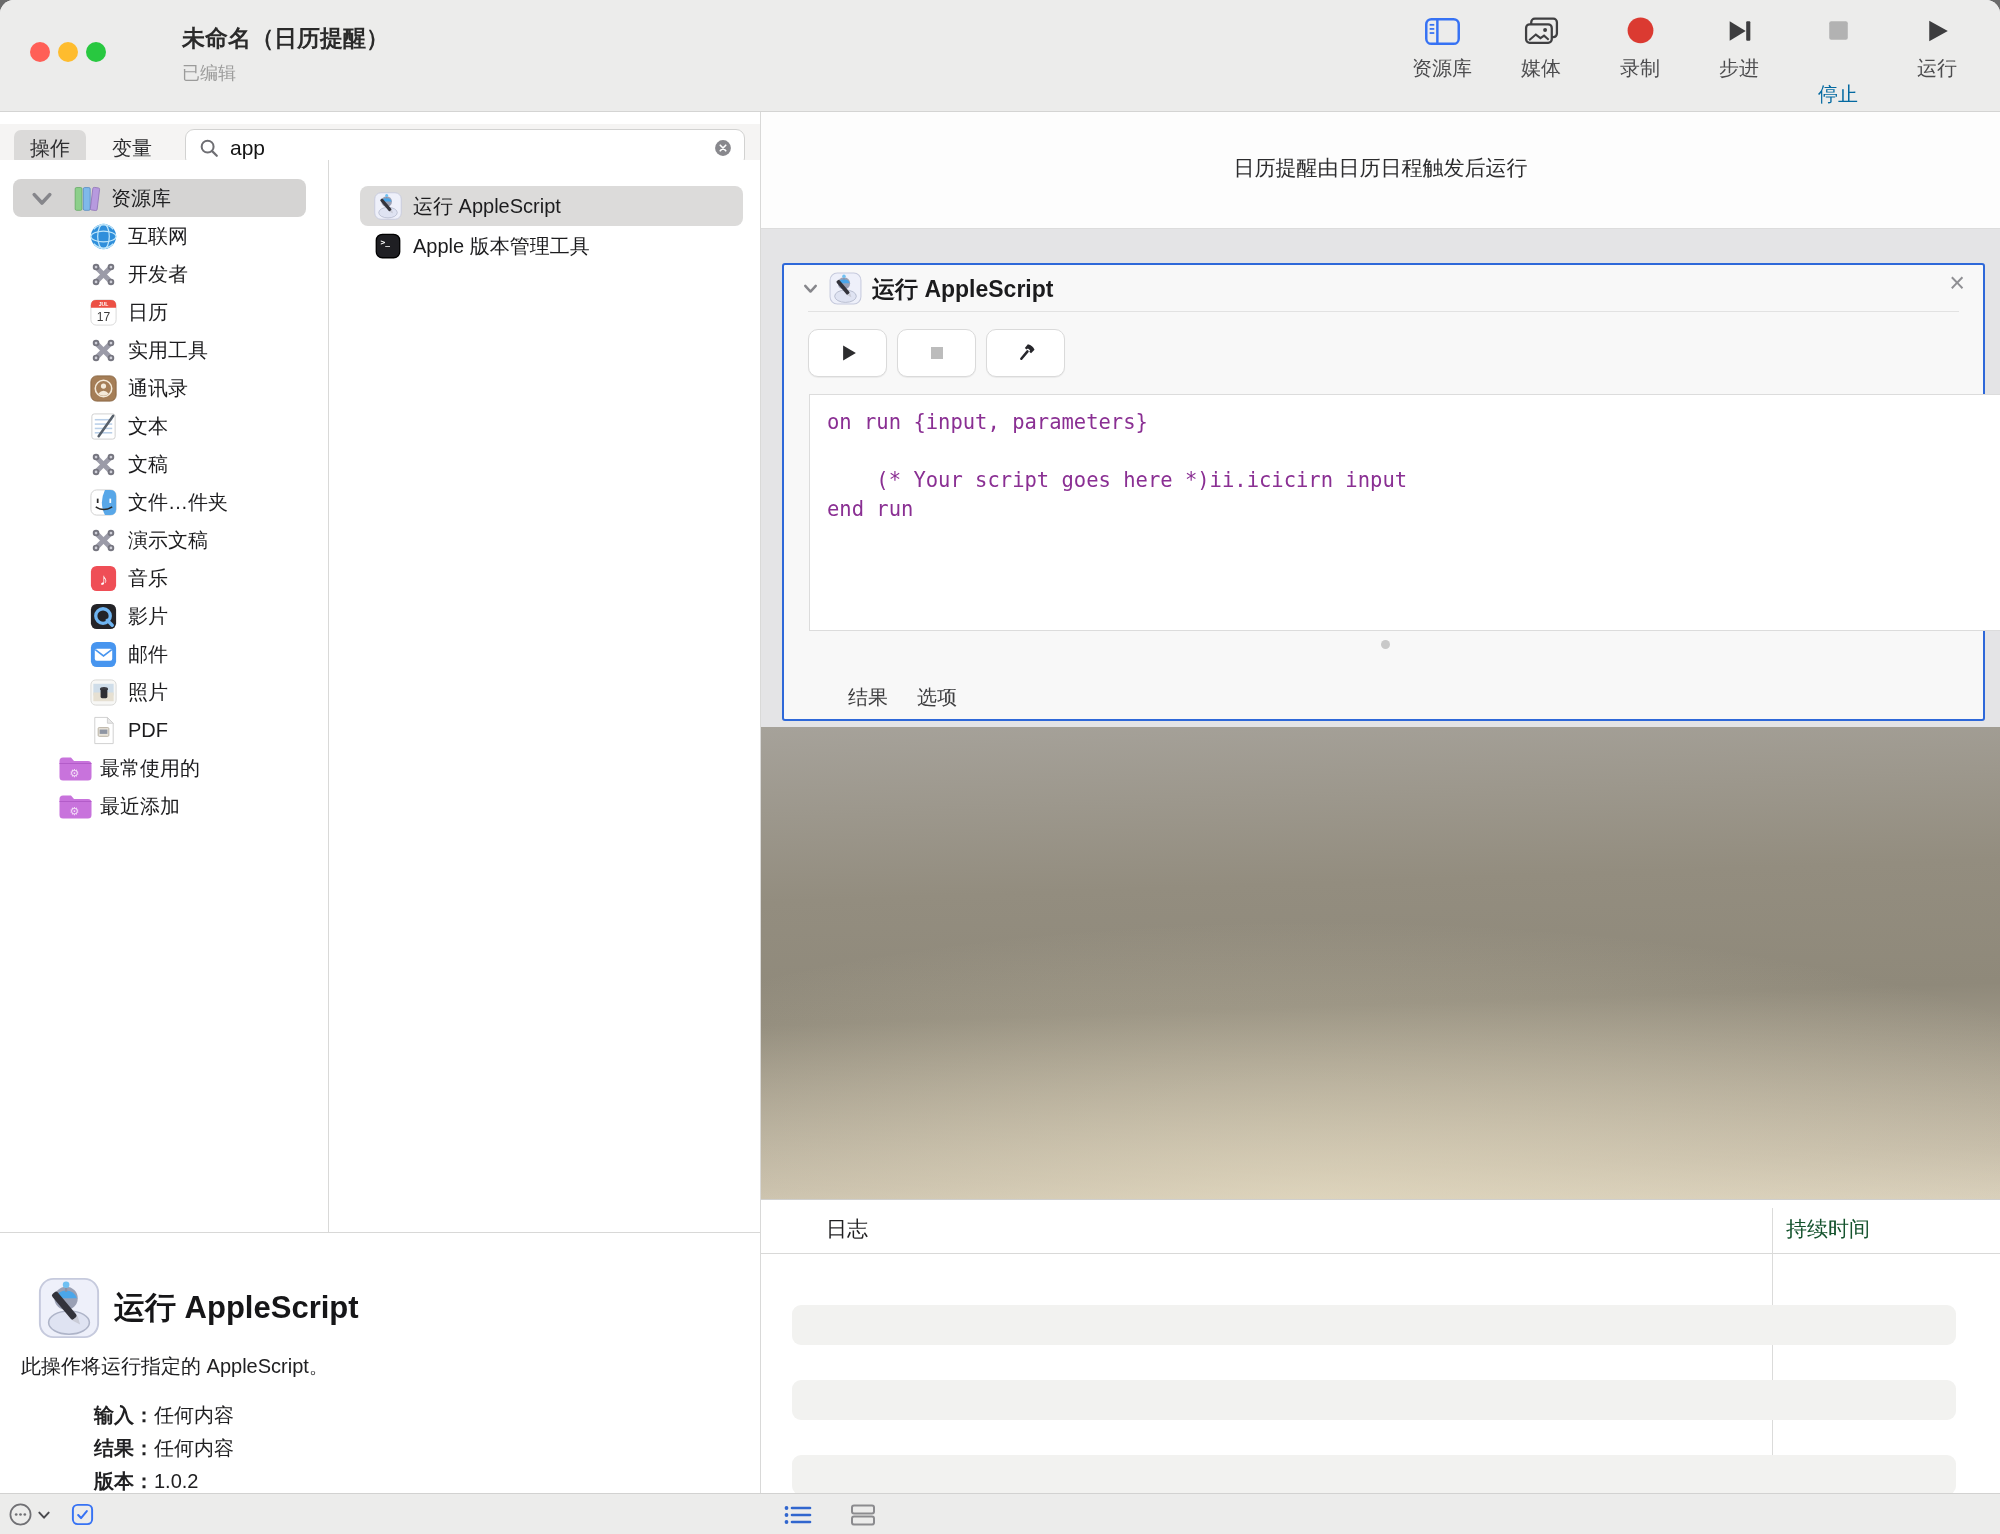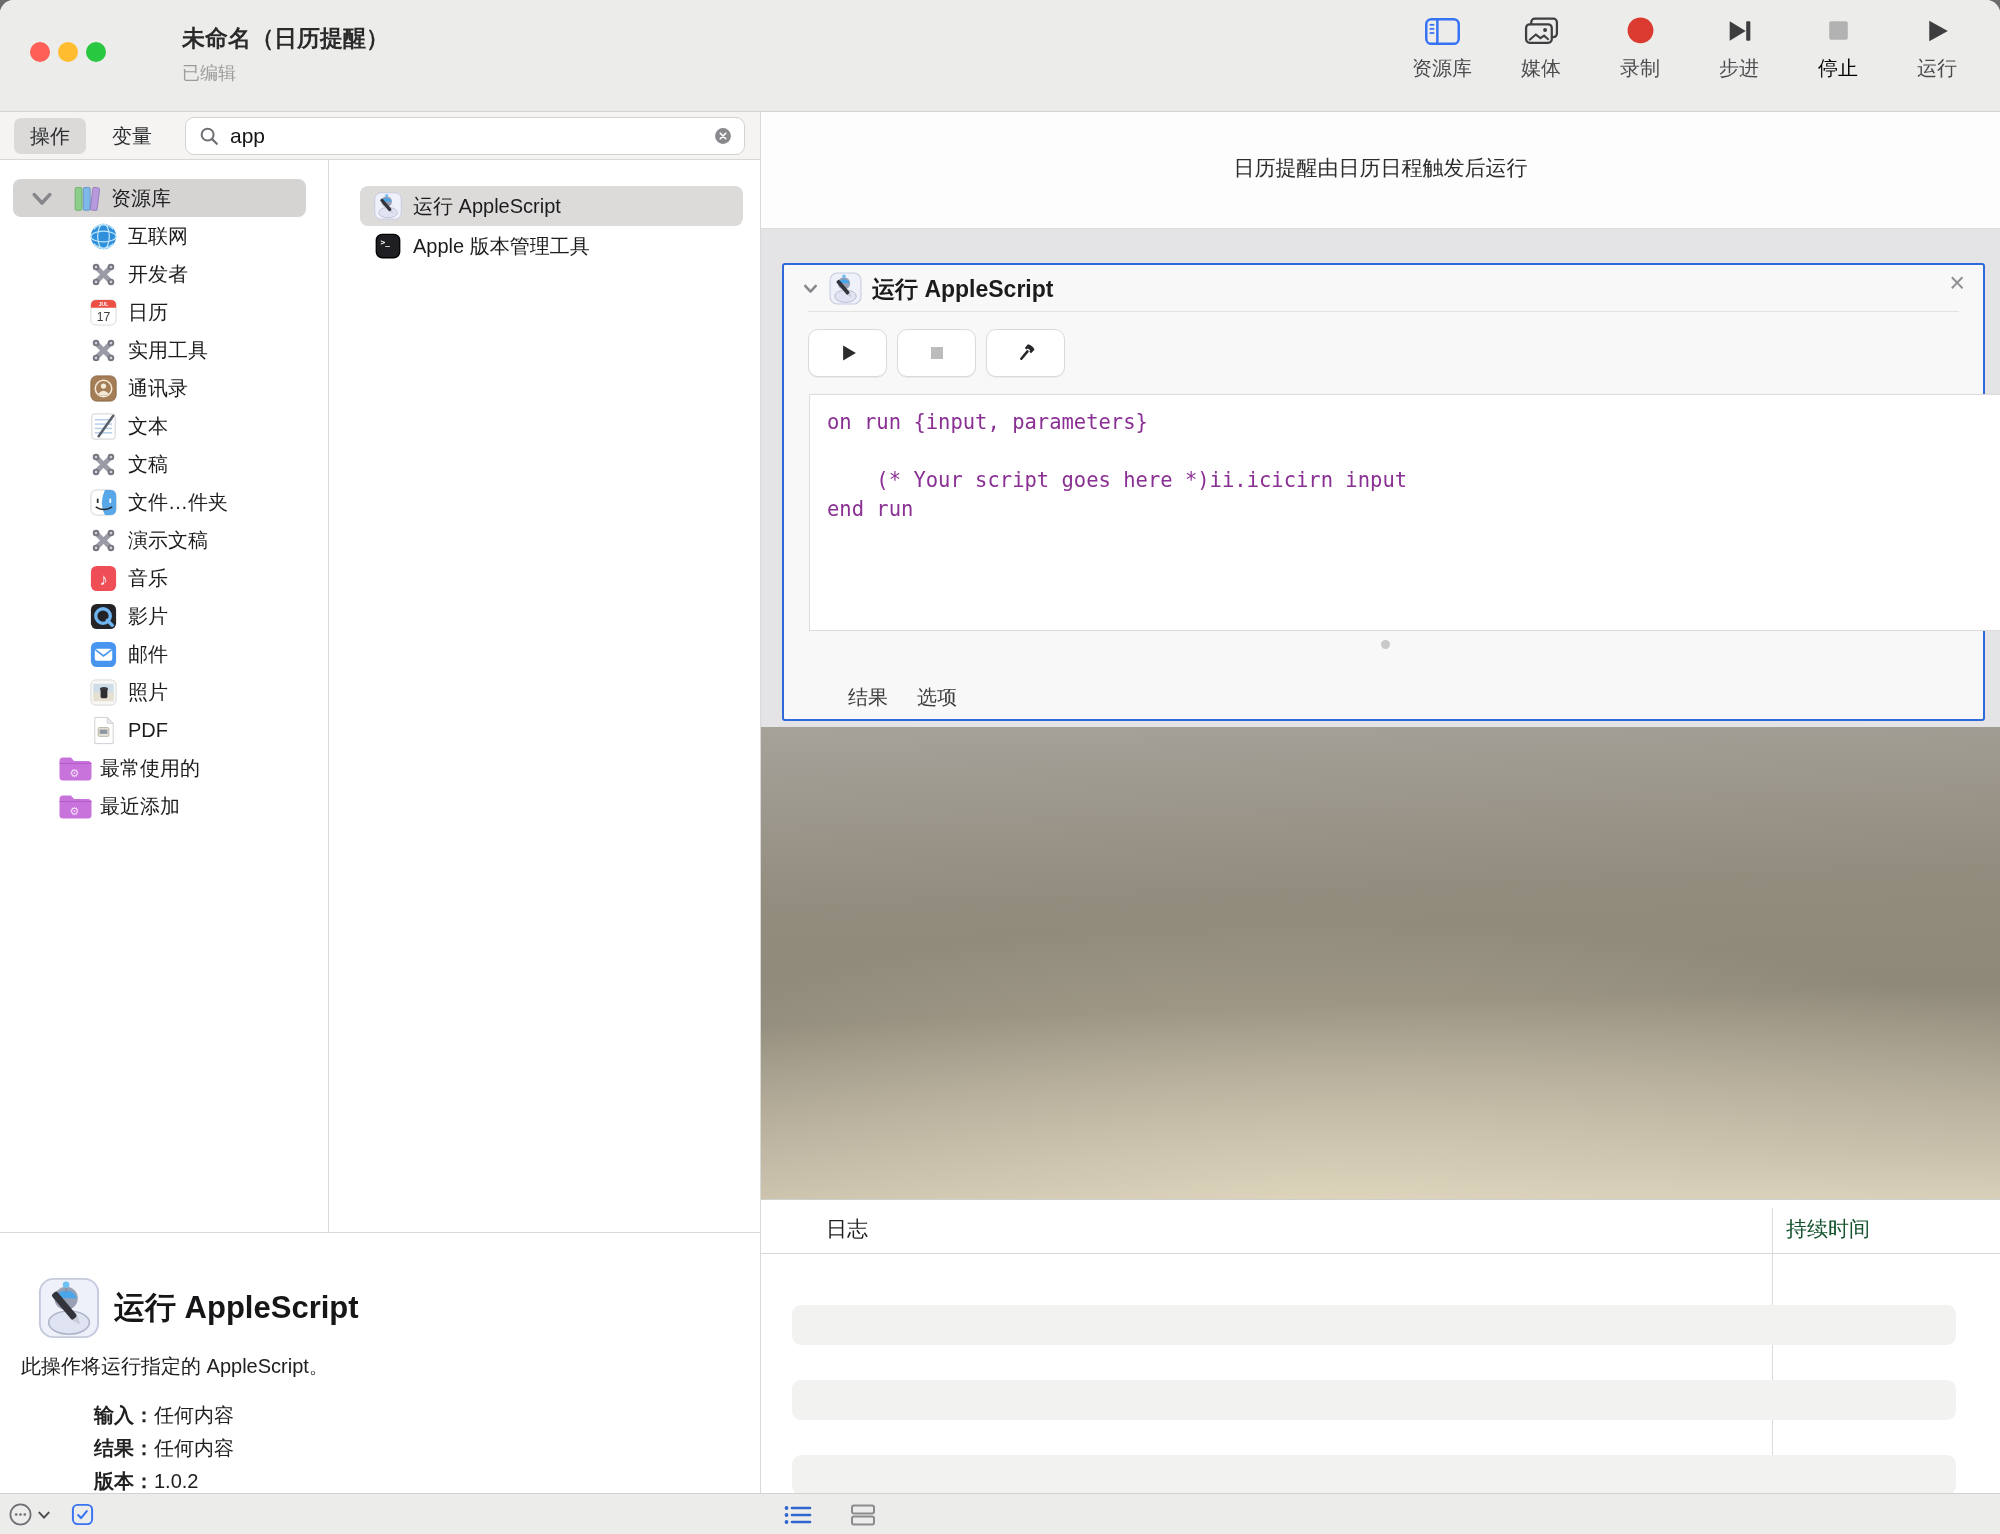--- a/index.html
+++ b/index.html
@@ -14,24 +14,24 @@
   .tl.red{left:30px;background:#FF5F57;}
   .tl.yellow{left:58px;background:#FEBC2E;}
   .tl.green{left:86px;background:#28C840;}
   .title-wrap{position:absolute;left:182px;top:23px;}
   .win-title{font-size:23px;font-weight:700;color:#2a2a2a;}
   .win-sub{font-size:18px;color:#9b9b9a;margin-top:7px;}
   .tb-items{position:absolute;right:20px;top:15px;display:flex;gap:13px;}
   .tb-item{width:86px;display:flex;flex-direction:column;align-items:center;gap:7px;cursor:default;}
   .tb-icon{width:37px;height:33px;}
   .tb-label{font-size:20px;color:#4c4c4e;white-space:nowrap;}
-  .tb-item.disabled .tb-label{color:#000000;}
-
-  
-  .filterbar{position:absolute;left:0;top:112px;width:760px;height:48px;background:#F5F4F3;
+  .tb-item.disabled .tb-label{color:#0369a1;margin-top:26px;}
+
+  
+  .filterbar{position:absolute;left:0;top:124px;width:760px;height:48px;background:#F5F4F3;
              border-bottom:1px solid #D8D8D7;box-sizing:border-box;}
   .tabs{position:absolute;left:14px;top:6px;display:flex;gap:10px;}
   .tab{width:72px;height:36px;line-height:36px;text-align:center;font-size:20px;color:#2e2e30;border-radius:7px;}
   .tab.selected{background:#DBDAD9;}
   .searchfield{position:absolute;left:185px;top:5px;width:560px;height:38px;background:#fff;
                border:1px solid #D2D2D1;border-radius:9px;box-sizing:border-box;display:flex;align-items:center;}
   .sf-glass{width:22px;height:22px;margin-left:12px;}
   .search-text{font-size:21px;color:#141414;margin-left:10px;flex:1;}
   .sf-clear{width:20px;height:20px;margin-right:11px;}
 

